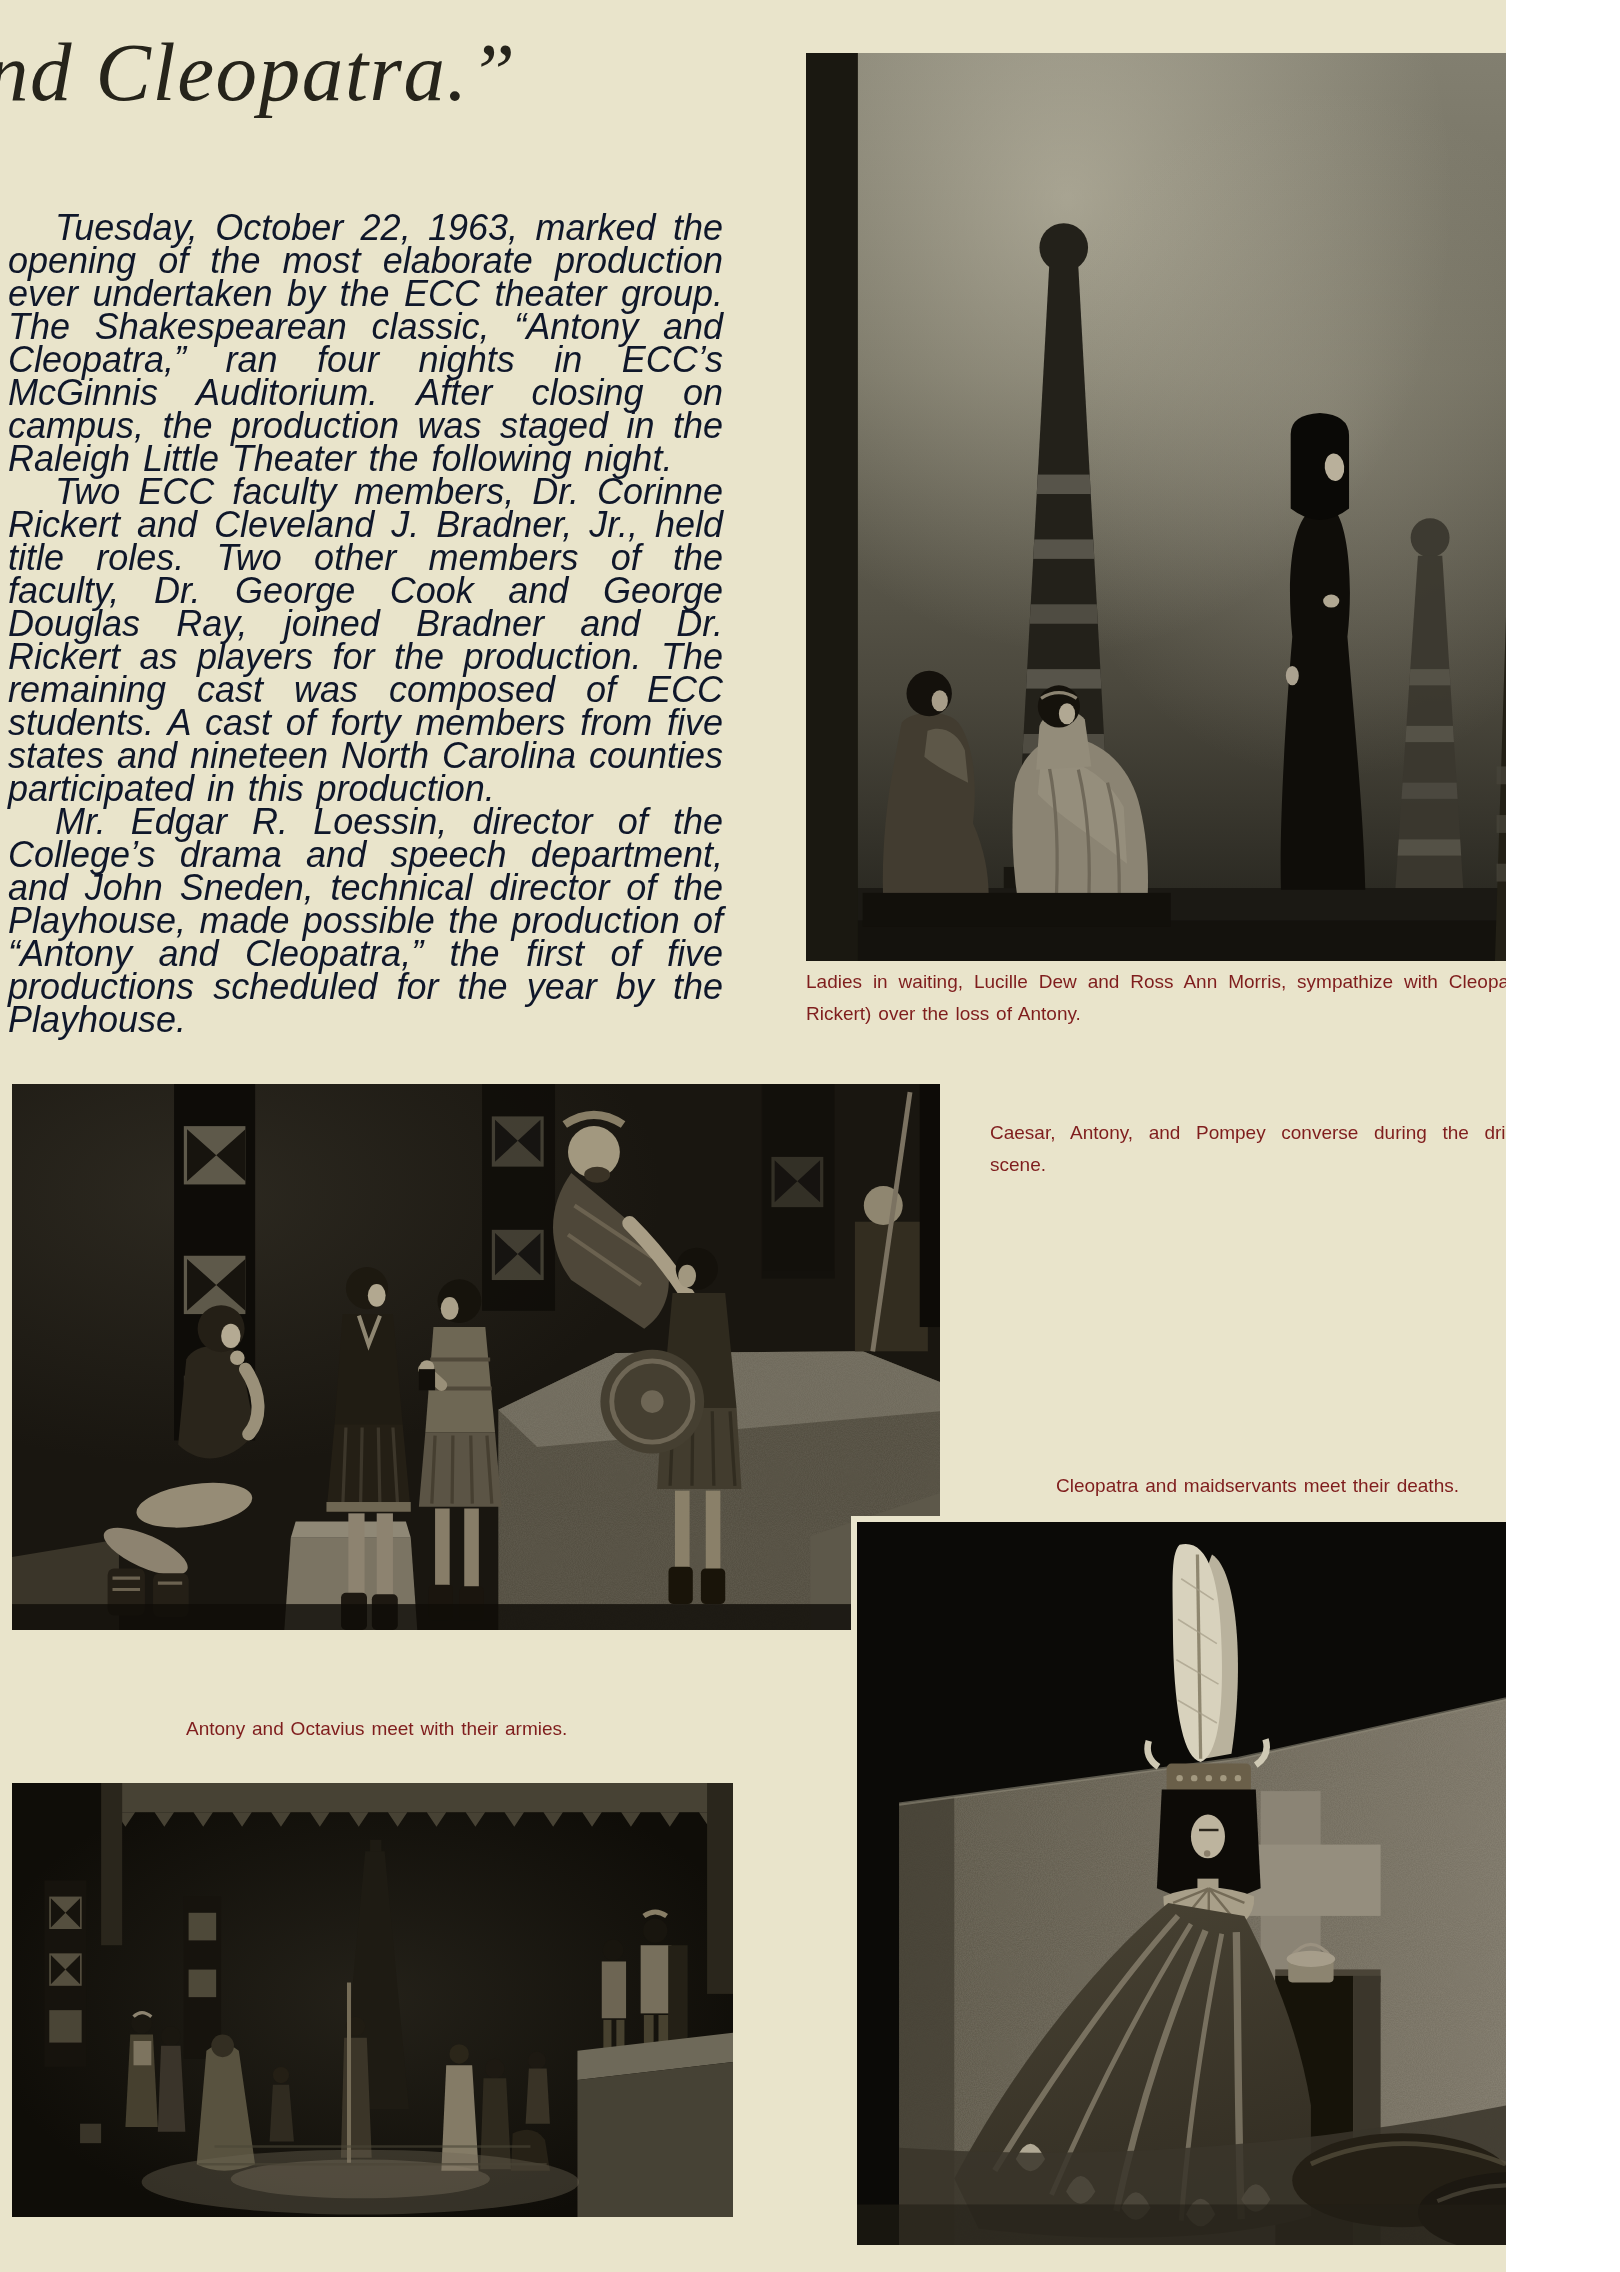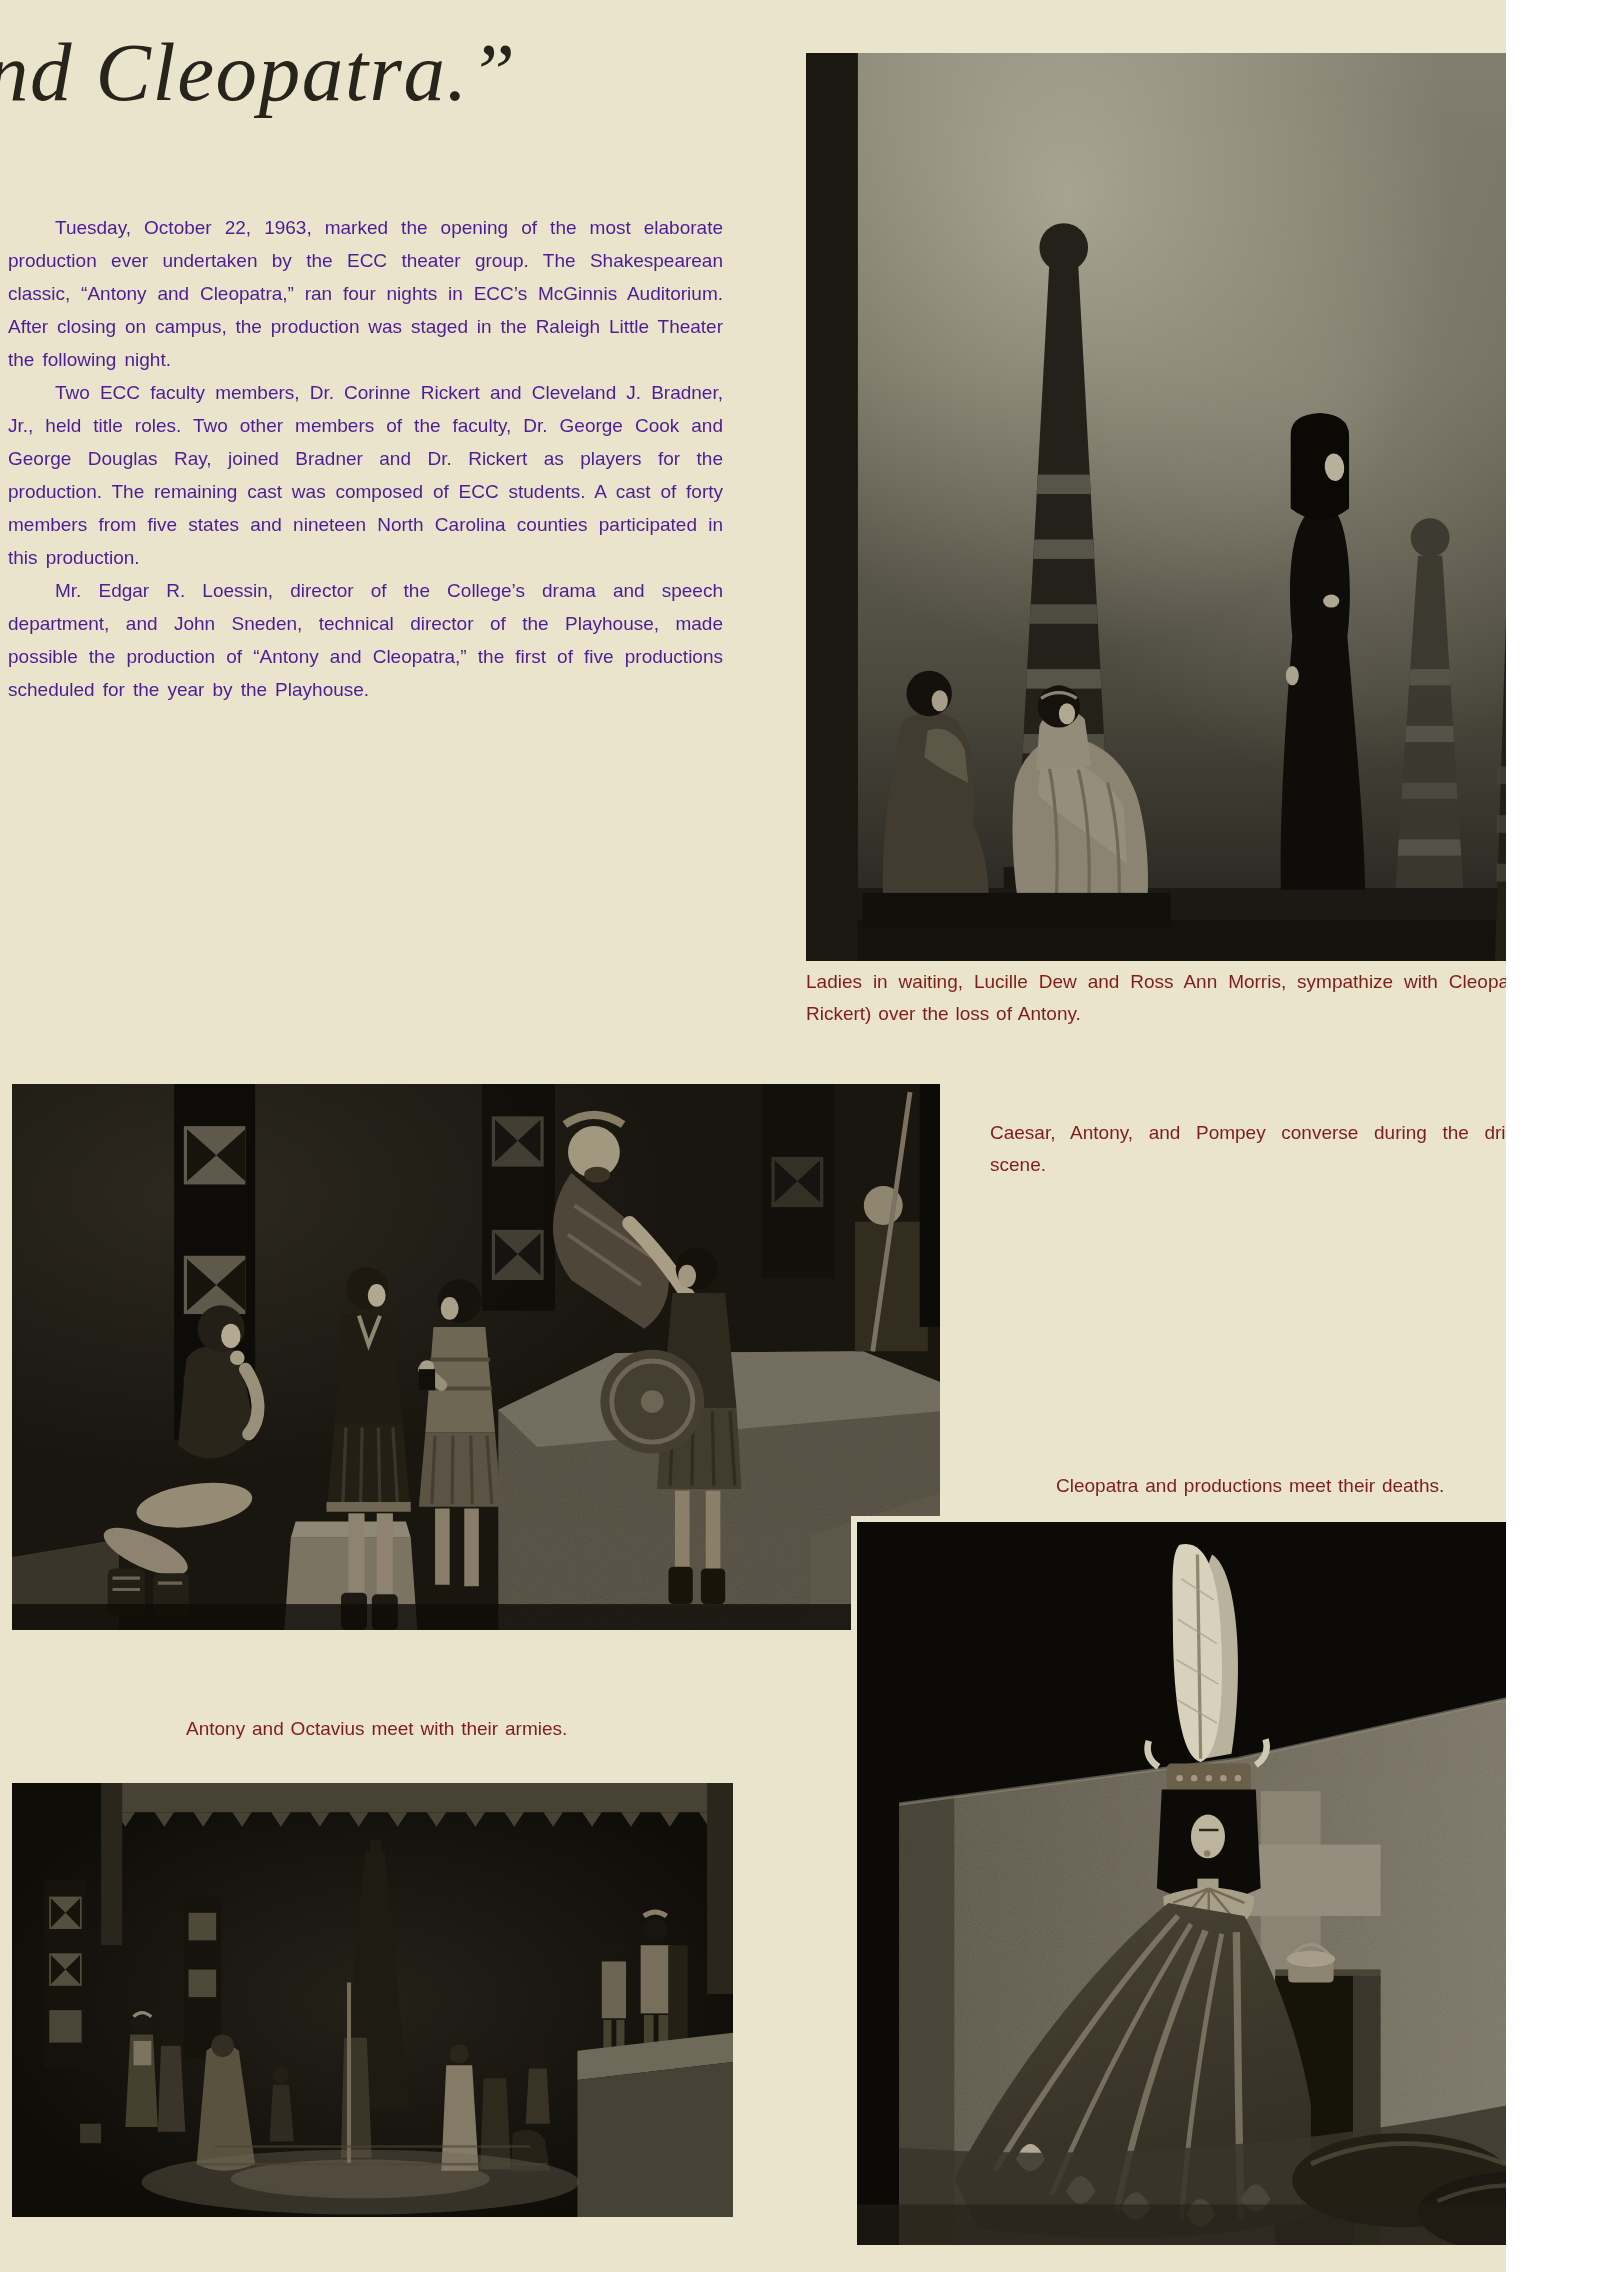--- a/index.html
+++ b/index.html
@@ -9,22 +9,22 @@
     font-family:"Liberation Sans", sans-serif;
     color:#34322a;
   }
   .title{
     position:absolute; left:-13px; top:24px; margin:0;
     font-family:"Liberation Serif", serif; font-style:italic; font-weight:normal;
     font-size:83px; letter-spacing:1.6px; color:#26241b; white-space:nowrap;
   }
   .article{
     position:absolute; left:8px; top:211px; width:715px;
-    font-size:19px; line-height:33px; text-align:justify;
-    word-spacing:2.8px; color:#4c1d95;
+    font-size:36px; line-height:33px; text-align:justify;
+    word-spacing:2.8px; color:#0f172a;font-style:italic;
   }
   .article p{ margin:0; text-indent:47px; }
   .caption{
     position:absolute; font-size:19px; line-height:32px;
     color:#7f1d1d; text-align:justify; word-spacing:1.6px;
   }
   .caption.single{ text-align:left; white-space:nowrap; }
   .photo{ position:absolute; display:block; }
   .photo svg{ display:block; width:100%; height:100%; }
   .photo-overlap{
@@ -261,21 +261,21 @@
         <circle cx="1075" cy="150" r="24" fill="#8f8670"></circle>
         <path d="M1108 10 L1062 330" stroke="#7b7261" stroke-width="6"></path>
         <rect x="1120" y="0" width="25" height="300" fill="#0d0b07"></rect>
       </g>
       <rect y="642" width="1145" height="32" fill="#0f0d08" opacity="0.8"></rect>
     </svg>
   </figure>
 
   <div class="caption" style="left:990px; top:1117px; width:561px;">Caesar, Antony, and Pompey converse during the drinking scene.</div>
 
-  <div class="caption single" style="left:1056px; top:1470px;">Cleopatra and productions meet their deaths.</div>
+  <div class="caption single" style="left:1056px; top:1470px;">Cleopatra and maidservants meet their deaths.</div>
 
   <div class="caption single" style="left:186px; top:1713px;">Antony and Octavius meet with their armies.</div>
 
   <figure class="photo" style="left:12px; top:1783px; width:721px; height:434px; margin:0;">
     <svg viewBox="0 0 890 535" preserveAspectRatio="none">
       <defs>
         <radialGradient id="p3haze" cx="0.5" cy="0.5" r="0.55">
           <stop offset="0" stop-color="#6e6855" stop-opacity="0.22"></stop>
             <stop offset="1" stop-color="#6e6855" stop-opacity="0"></stop>
         </radialGradient>

